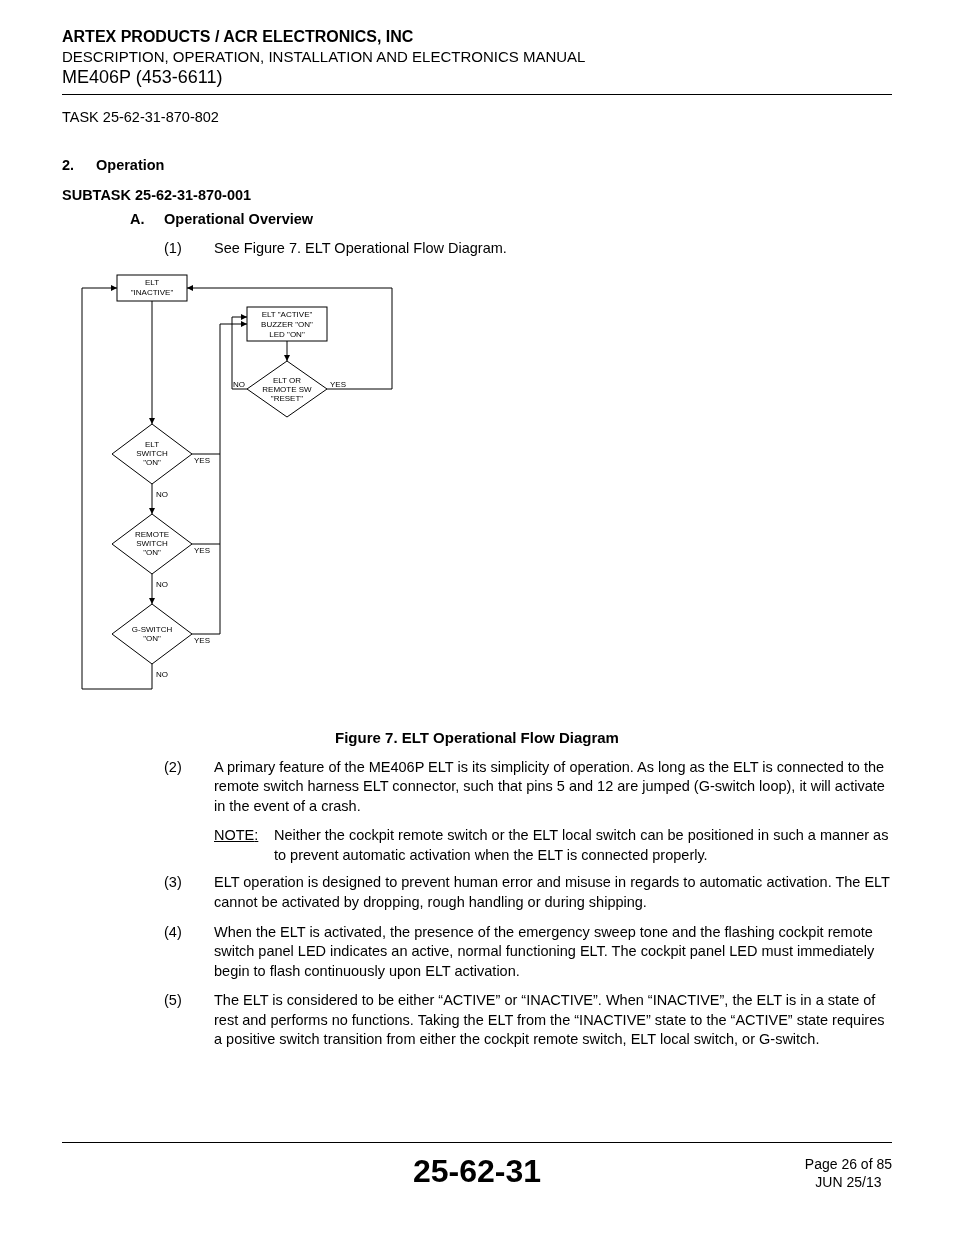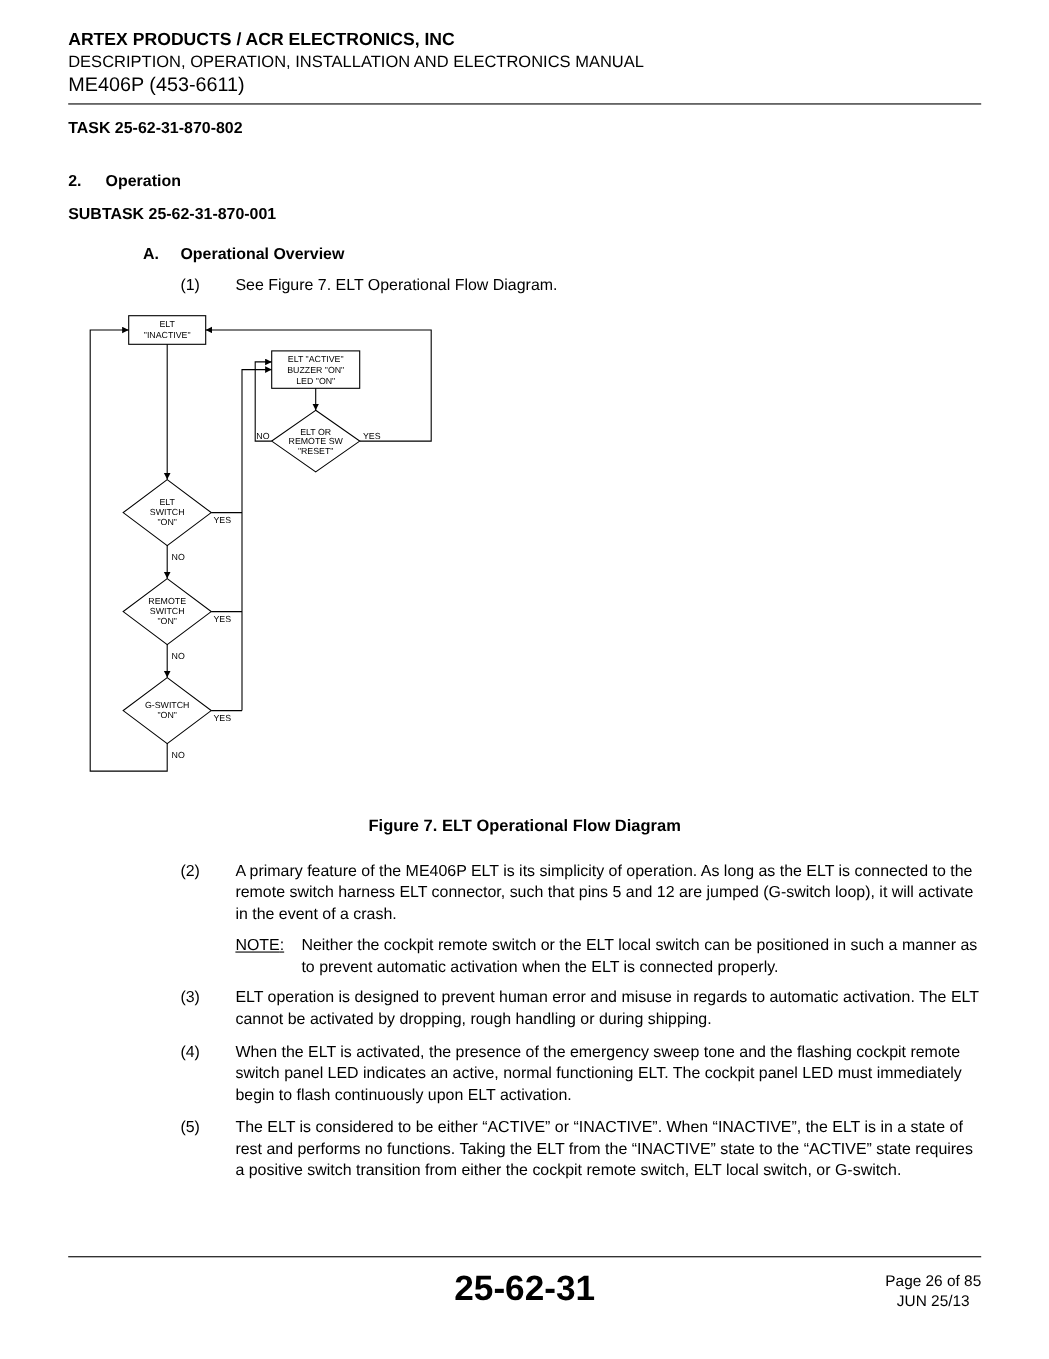--- a/index.html
+++ b/index.html
@@ -2,34 +2,34 @@
 <html><head>
 <meta charset="utf-8">
 <style>
   html,body{margin:0;padding:0;background:#fff;font-family:Verdana,Geneva,sans-serif;color:#000}
   .page{width:954px;height:1235px;position:relative;box-sizing:border-box;padding:28px 62px 0 62px}
   .hdr{}
   .hdr-company{font-weight:bold;font-size:16px}
   .hdr-desc{font-size:15px;margin-top:2px}
   .hdr-model{font-size:18px;margin-top:2px}
   .hr{border:0;border-top:1.5px solid #000;margin:6px 0 14px 0}
-  .task{font-weight:bold;font-size:14.5px;margin:8px 0 32px 0}
+  .task{font-weight:normal;font-size:14.5px;margin:8px 0 32px 0}
   .sec{display:flex;font-weight:bold;font-size:14.5px;margin:8px 0 14px 0}
   .sec .num{width:34px}
-  .subtask{font-weight:bold;font-size:14.5px;margin:8px 0 20px 0}
+  .subtask{font-weight:bold;font-size:14.5px;margin:8px 0 8px 0}
   .letrow{display:flex;font-weight:bold;font-size:14.5px;margin:8px 0 12px 68px}
   .letrow .let{width:34px}
   .numitem{display:flex;font-size:14.5px;line-height:1.35;margin:8px 0 10px 102px}
   .numitem .n{width:50px;flex:0 0 50px}
   .numitem .t{flex:1}
   .noteblk{display:flex;font-size:14.5px;line-height:1.35;margin:10px 0 6px 152px}
   .noteblk .nl{width:60px;flex:0 0 60px}
   .noteblk .nl span{text-decoration:underline}
   .noteblk .nt{flex:1}
-  .figcap{text-align:center;font-weight:bold;font-size:15px;margin:16px 0 24px 0}
+  .figcap{text-align:center;font-weight:bold;font-size:15px;margin:16px 0 12px 0}
   .figwrap{text-align:left;margin:8px 0 0 0}
   .flow{display:inline-block}
   .ftr{position:absolute;left:62px;right:62px;bottom:34px}
   .ftr-hr{border:0;border-top:1.5px solid #000;margin:0 0 6px 0}
   .ftr-row{text-align:center;position:relative;height:52px}
   .chap{font-size:32px;font-weight:bold;display:inline-block;margin-top:4px}
   .pg{position:absolute;right:0;top:6px;text-align:center;font-size:14px;line-height:1.3}
 </style>
 </head>
 <body>

